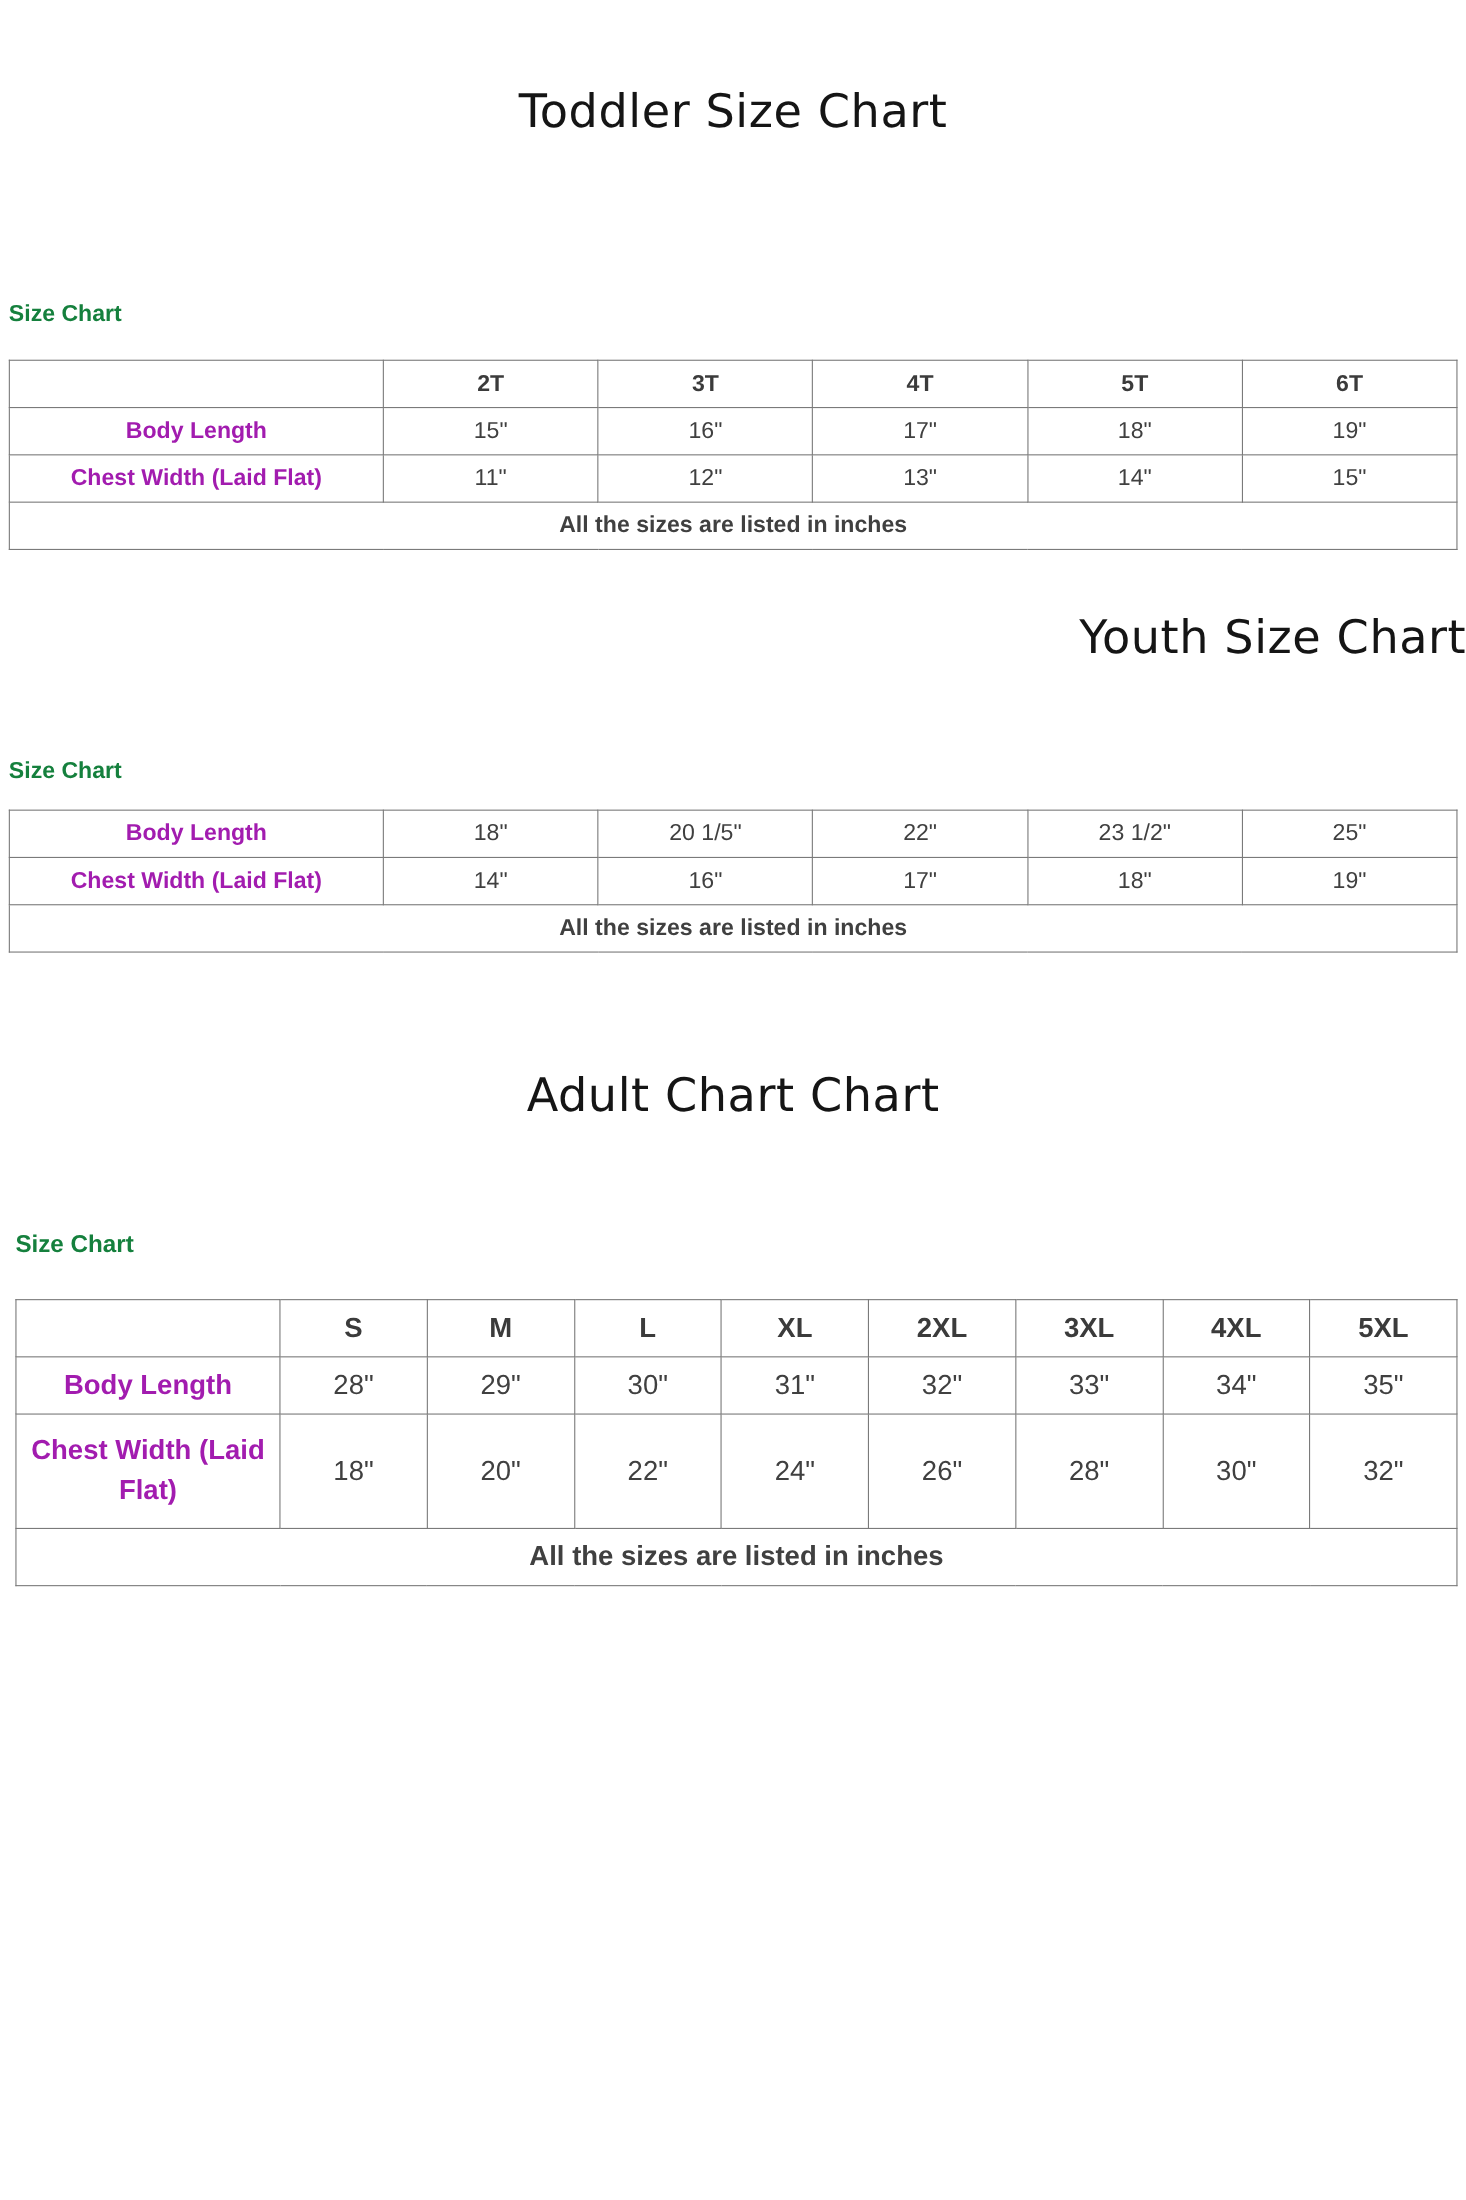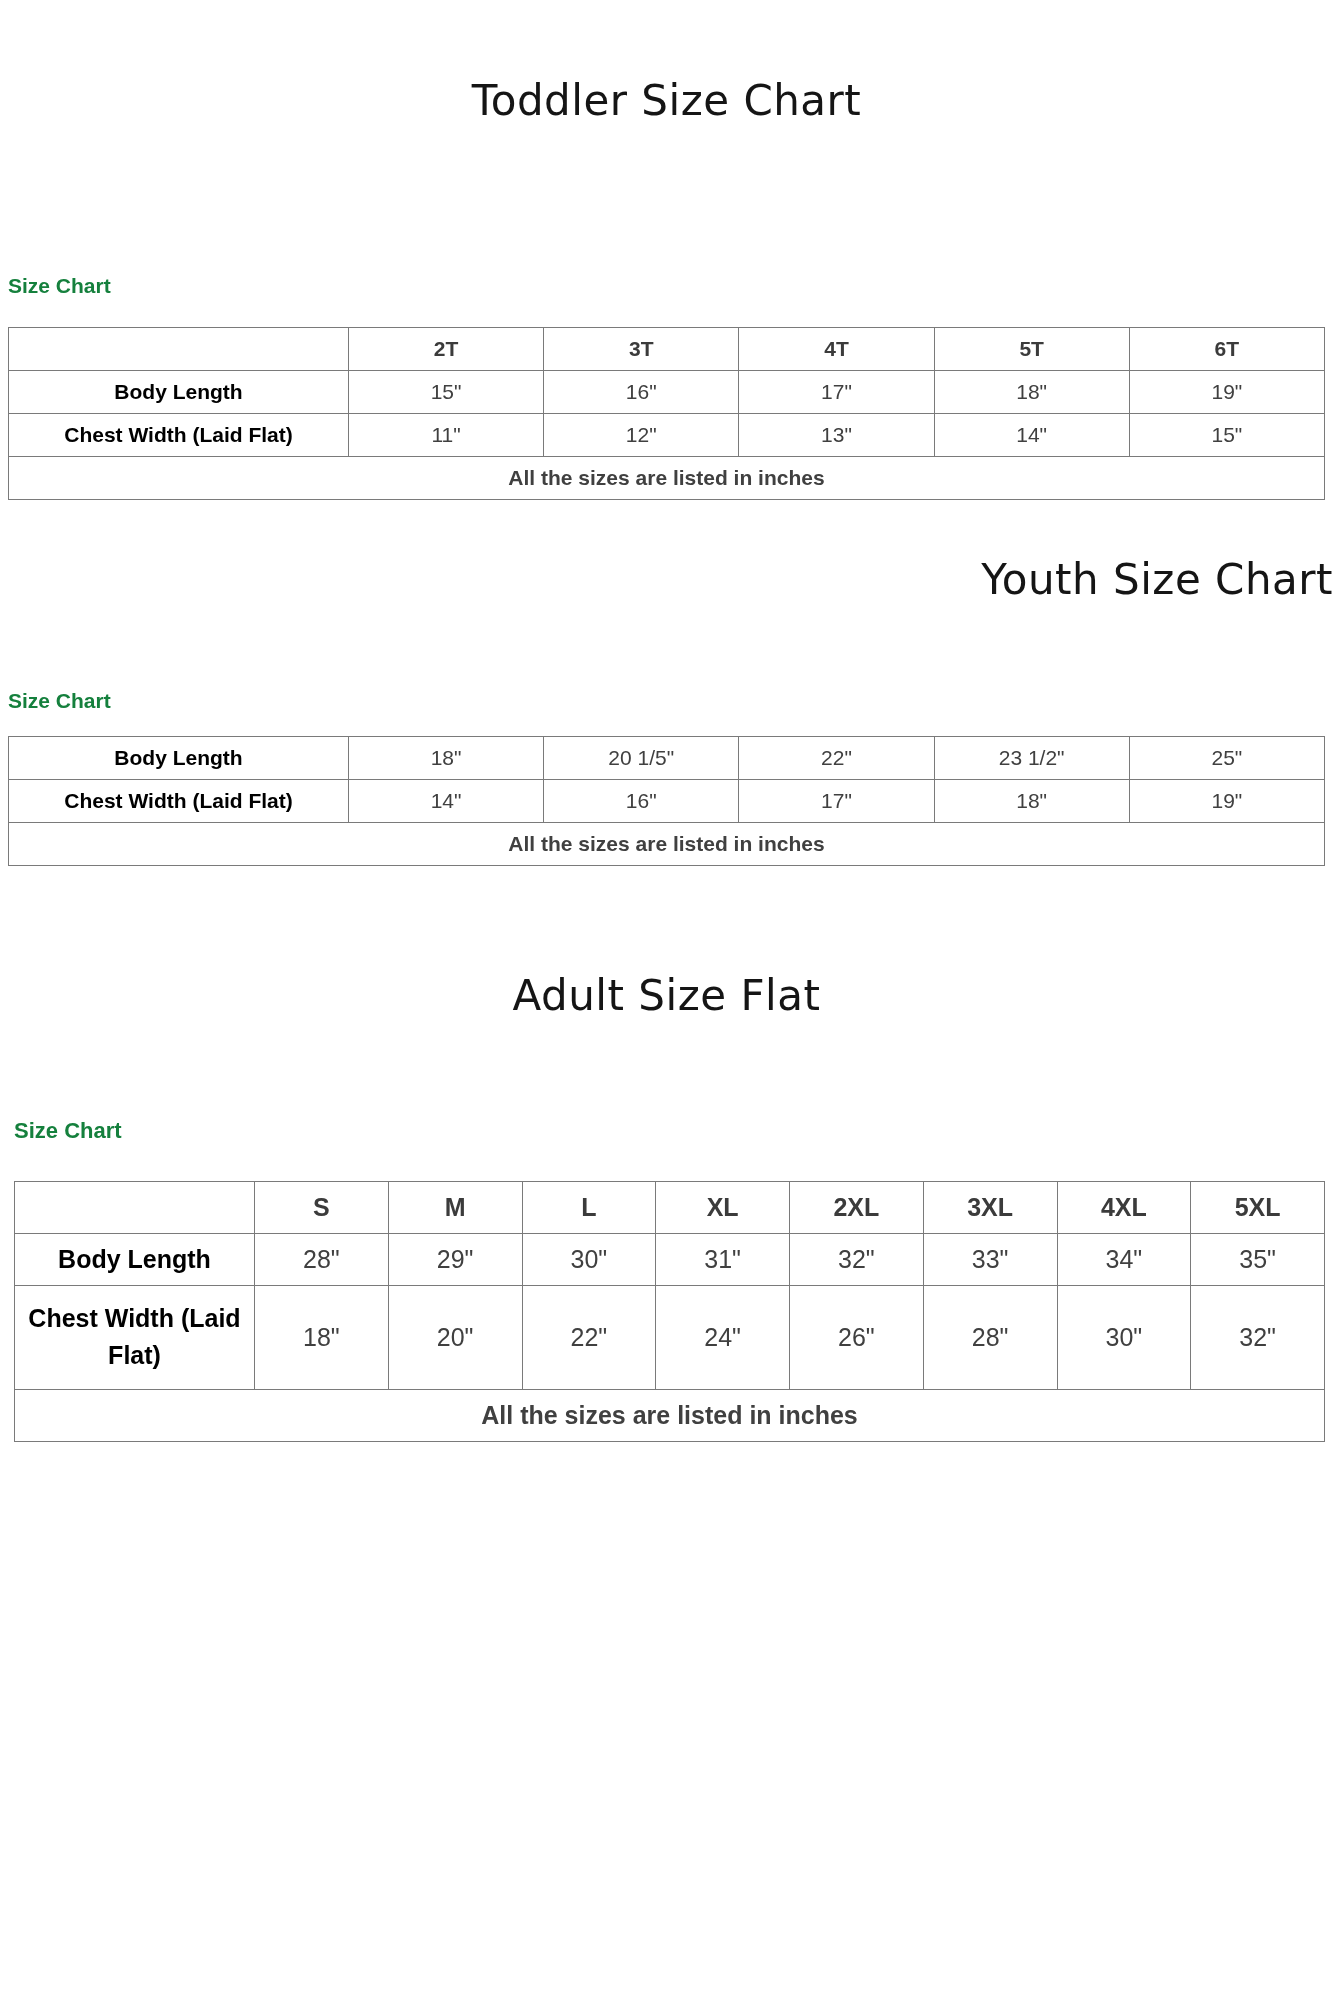--- a/index.html
+++ b/index.html
@@ -58,21 +58,21 @@
   }
   table.t-large th, table.t-large td {
     height: 51px;
     font-size: 25px;
   }
   table.t-large td.row-tall, table.t-large th.row-tall {
     height: 103px;
     line-height: 1.5;
   }
   th.col-head { font-weight: 700; color: #3b3b3b; text-align: center; }
-  th.row-label { font-weight: 700; color: #000000; }
+  th.row-label { font-weight: 700; color: #a21caf; }
   td.note-cell { font-weight: 700; }
 
   
   #s1-title { margin-top: 76px; }
   #s1-label { margin-top: 148px; margin-left: 8px; }
   #s1-table { margin-top: 28px; }
   #s2-title { margin-top: 55px; text-align: right; }
   #s2-label { margin-top: 84px; margin-left: 8px; }
   #s2-table { margin-top: 23px; }
   #s3-title { margin-top: 105px; }
@@ -155,21 +155,21 @@
     <td>17"</td>
     <td>18"</td>
     <td>19"</td>
   </tr>
   <tr>
     <td class="note-cell" colspan="6">All the sizes are listed in inches</td>
   </tr>
 </tbody>
   </table>
 
-<h1 id="s3-title" class="section-title">Adult Size Flat</h1>
+<h1 id="s3-title" class="section-title">Adult Chart Chart</h1>
 
 <p id="s3-label" class="size-chart-label">Size Chart</p>
 
 <table id="s3-table" class="size-table t-large">
   <colgroup>
       <col style="width:240px">
       <col>
       <col>
       <col>
       <col>

